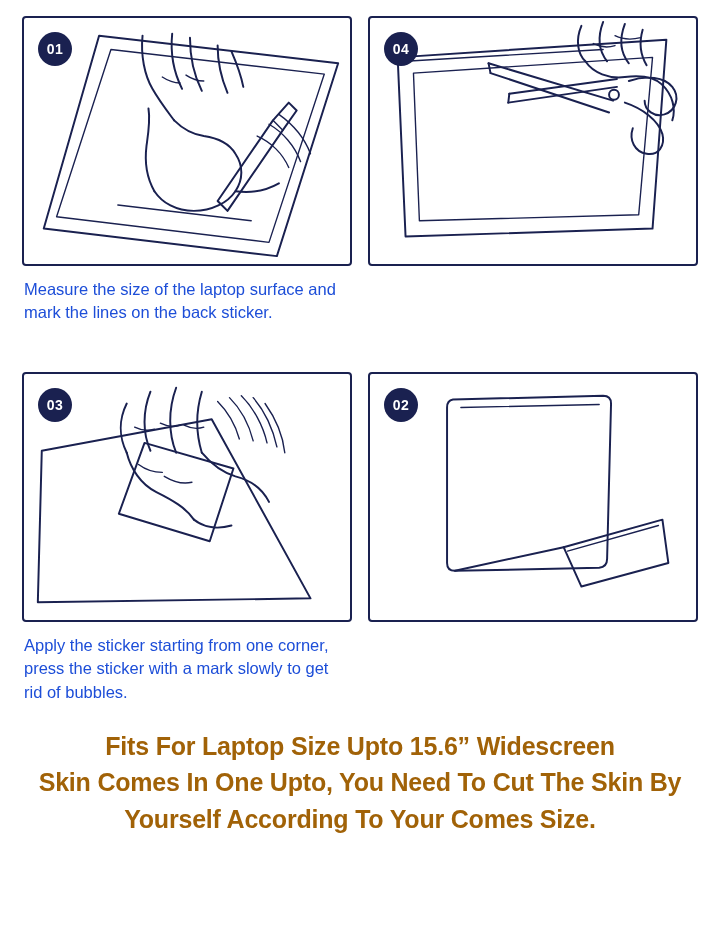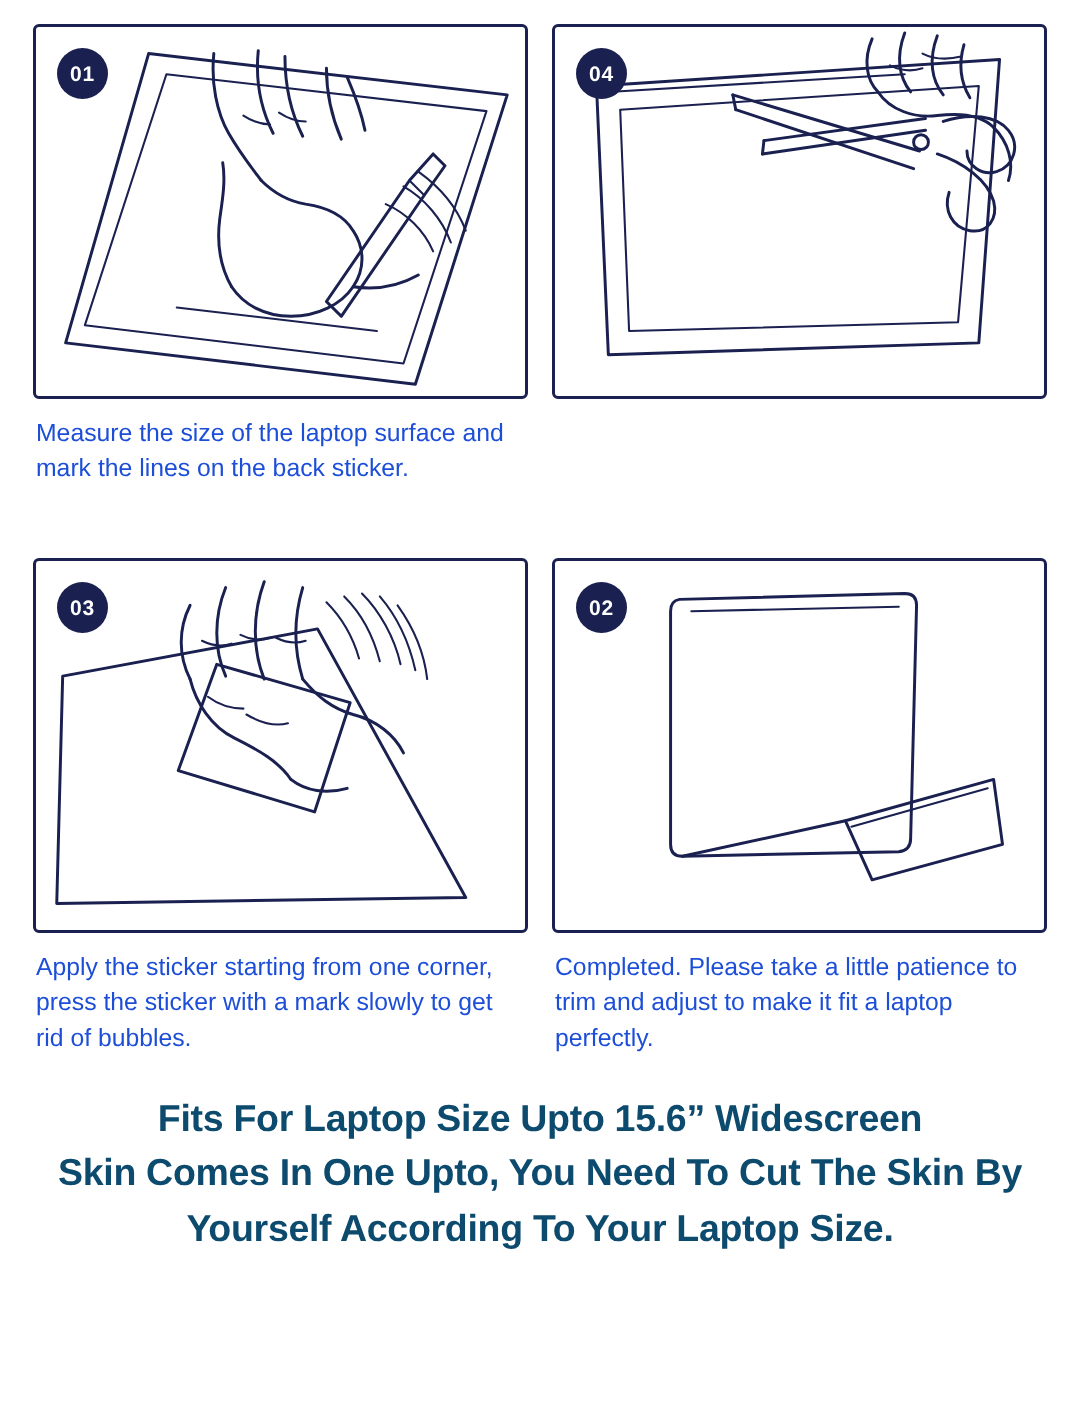--- a/index.html
+++ b/index.html
@@ -74,21 +74,21 @@
     padding: 12px 2px 0 2px;
     min-height: 78px;
   }
   .footer {
     padding: 16px 18px 0 18px;
     text-align: center;
   }
   .footer-line {
     font-size: 25px;
     font-weight: bold;
-    color: #0c4a6e;
+    color: #a16207;
     line-height: 1.45;
     letter-spacing: -0.2px;
   }
   .stroke {
     fill: none;
     stroke: #1a2150;
     stroke-width: 2;
     stroke-linecap: round;
     stroke-linejoin: round;
   }
@@ -217,24 +217,23 @@
           <path class="stroke" d="M196 176 L296 148 L302 192 L214 216 Z"></path>
           <path class="stroke-thin" d="M200 180 L292 154"></path>
 
           <path class="stroke" d="M84 26 L236 22 Q244 22 244 30 L240 188 Q240 196 232 197 L86 200 Q78 200 78 192 L78 34 Q78 27 84 26 Z"></path>
 
           <path class="stroke-thin" d="M92 34 L232 31"></path>
 
           <path class="stroke" d="M86 200 L196 176"></path>
         </svg>
       </div>
-      <div class="caption">Completed. Please take a little patience to trim and adjust to make it fit a laptop perfectly.</div>
     </div>
 
   </div>
 
   <div class="footer">
     <div class="footer-line">Fits For Laptop Size Upto 15.6” Widescreen</div>
     <div class="footer-line">Skin Comes In One Upto, You Need To Cut The Skin By</div>
-    <div class="footer-line">Yourself According To Your Laptop Size.</div>
+    <div class="footer-line">Yourself According To Your Comes Size.</div>
   </div>
 
 </div>
 
 </body></html>

